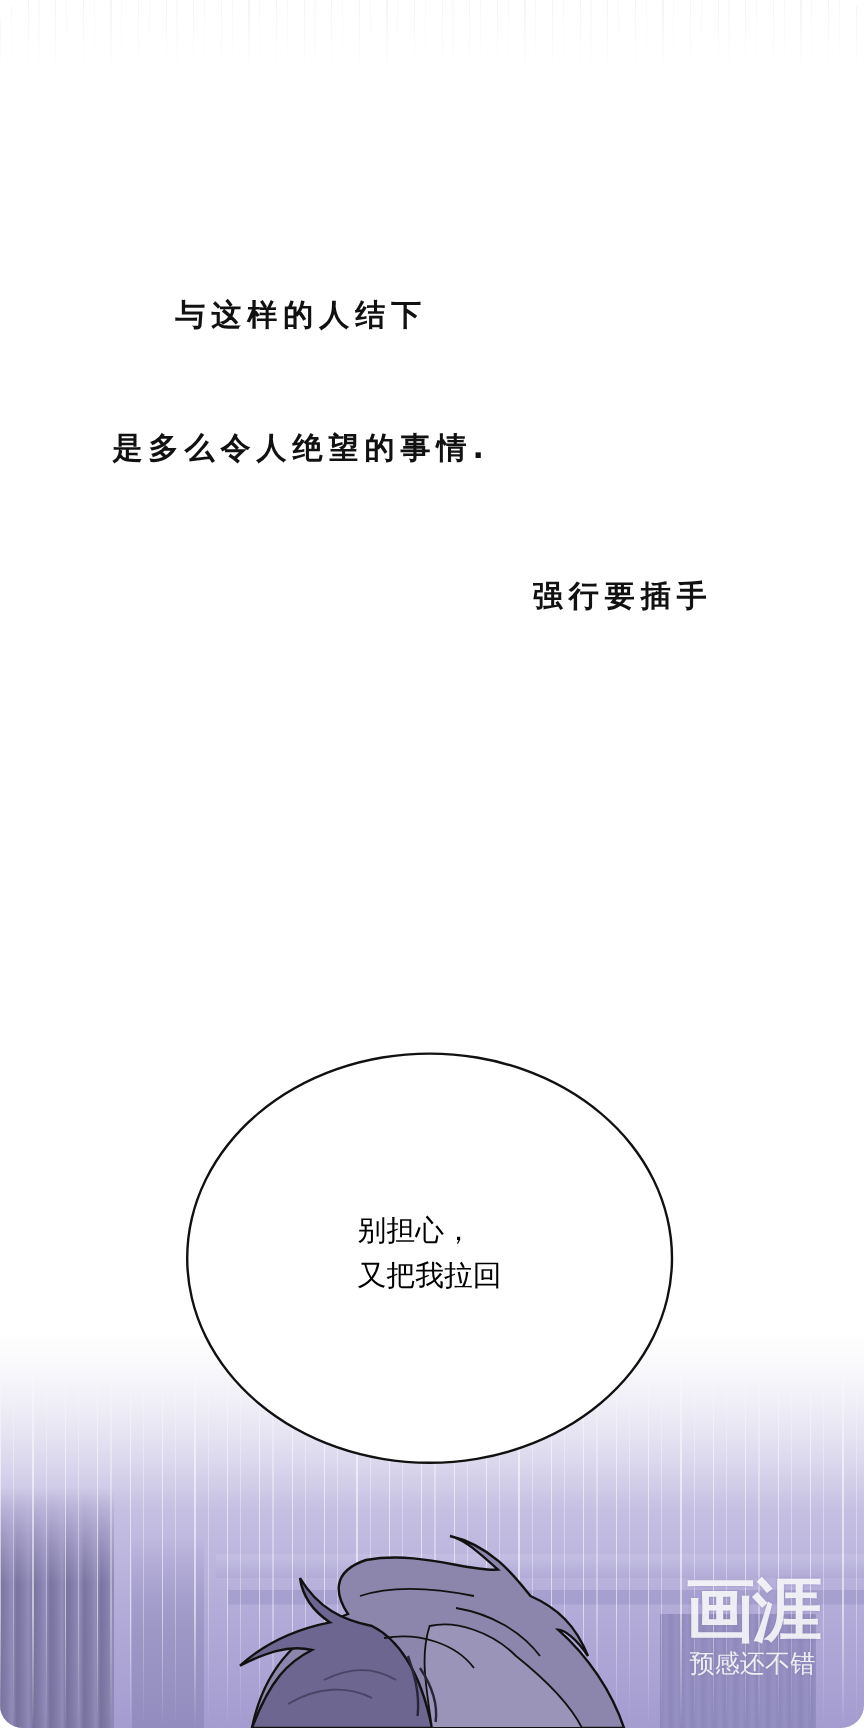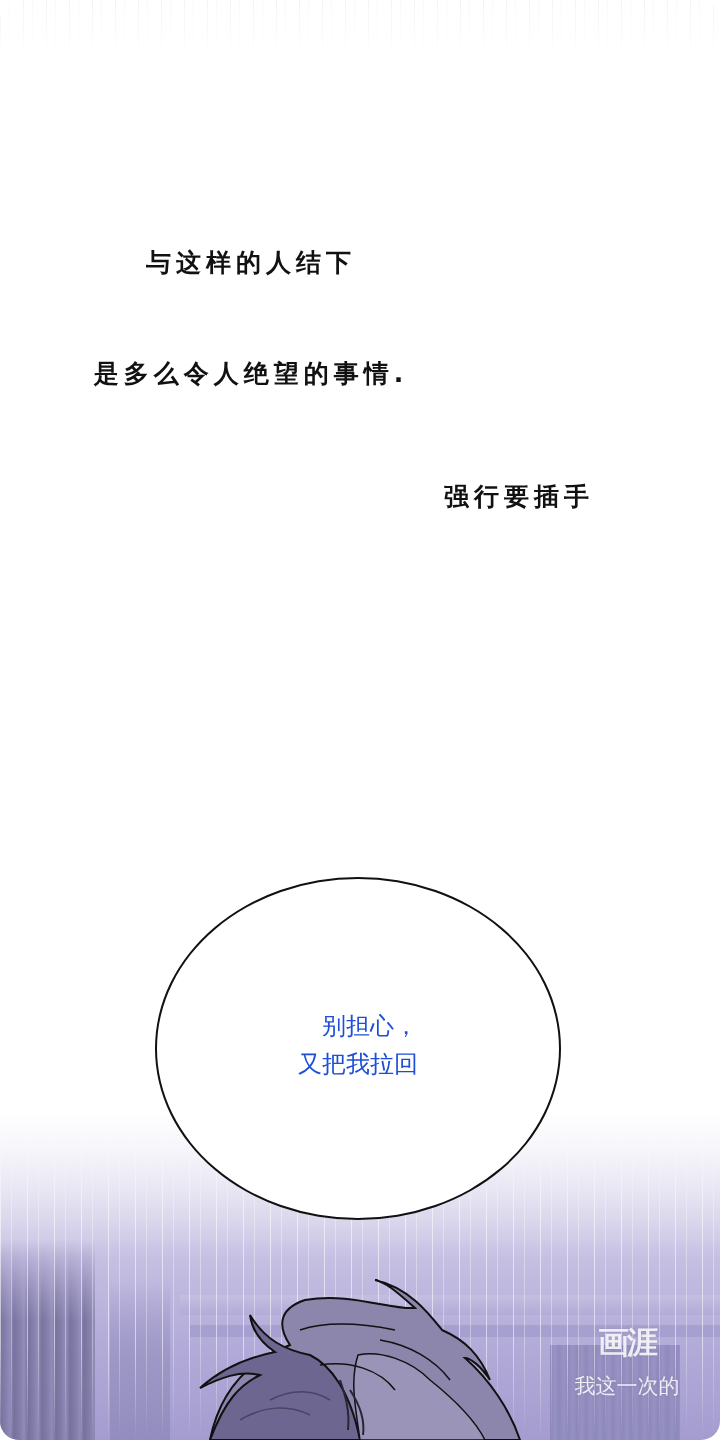--- a/index.html
+++ b/index.html
@@ -81,32 +81,32 @@
 
     
     .bubble {
       position: absolute; left: 155px; top: 877px; width: 406px; height: 343px;
       border: 2px solid #111; border-radius: 50%;
       background: #ffffff; box-sizing: border-box;
       display: flex; align-items: center; justify-content: center;
     }
     .bubble-text {
       font-family: Liberation Sans, sans-serif; font-size: 24px; line-height: 38px;
-      color: #1d4ed8; text-align: right; margin-top: -8px;
+      color: #000000; text-align: left; margin-top: -8px;
     }
     .bubble-text .line { display: block; }
 
     
     .watermark {
       position: absolute; left: 562px; top: 1316px; width: 130px; height: 100px;
       color: rgba(255,255,255,0.85); text-align: center;
     }
     .wm-logo {
       display: block; font-family: "DejaVu Sans", sans-serif; font-weight: bold;
-      font-size: 31px; line-height: 52px; letter-spacing: -2px;
+      font-size: 58px; line-height: 52px; letter-spacing: -2px;
       text-shadow: 0 0 2px rgba(120,115,160,0.5);
     }
     .wm-sub {
       display: block; font-family: "DejaVu Sans", sans-serif;
       font-size: 21px; line-height: 28px; margin-top: 4px;
       text-shadow: 0 0 2px rgba(120,115,160,0.5);
     }
   </style>
 </head>
 <body>
@@ -144,16 +144,16 @@
 
   <div class="bubble">
     <div class="bubble-text">
       <span class="line">别担心，</span>
       <span class="line">又把我拉回</span>
     </div>
   </div>
 
   <div class="watermark">
     <span class="wm-logo">画涯</span>
-    <span class="wm-sub">我这一次的</span>
+    <span class="wm-sub">预感还不错</span>
   </div>
 
 </div>
 
 </body></html>

